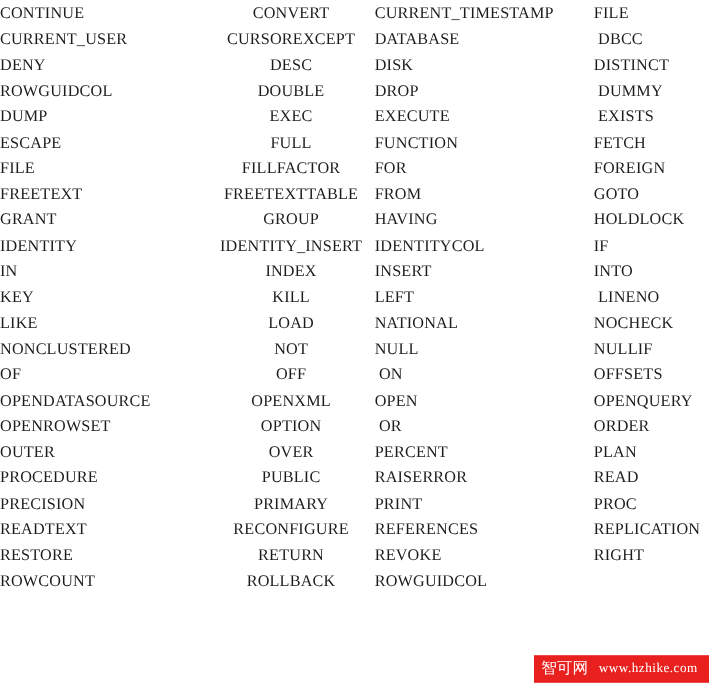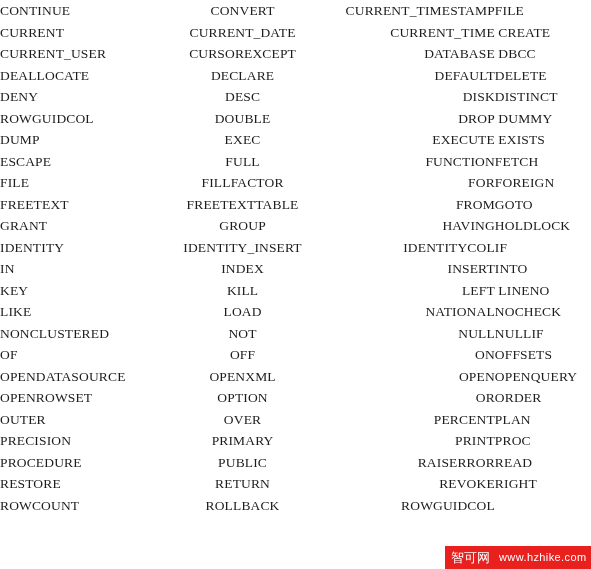--- a/index.html
+++ b/index.html
@@ -32,21 +32,21 @@
     line-height: 21.5px;
     padding: 0;
     margin: 0;
     vertical-align: middle;
     white-space: pre;
     letter-spacing: 0.15px;
     color: #1c1c1c;
   }
   td.col-0 { width: 160px; padding-left: 44px; }
   td.col-1 { width: 129px; padding-left: 0px; text-align: center; }
-  td.col-2 { width: 169px; padding-left: 0px; text-align: right; }
+  td.col-2 { width: 169px; padding-left: 0px; }
   td.col-3 { width: 89px; padding-left: 0px; }
 
   #watermark {
     position: absolute;
     left: 445px;
     top: 546px;
     width: 146px;
     height: 23px;
     background: #e8201e;
     display: flex;
@@ -55,58 +55,46 @@
   }
   #watermark .wm-cn {
     font-family: "DejaVu Sans", sans-serif;
     font-size: 13px;
     color: #ffffff;
     padding-left: 6px;
     letter-spacing: 0px;
     line-height: 23px;
   }
   #watermark .wm-url {
-    font-family: Liberation Sans, sans-serif;
+    font-family: Liberation Serif, serif;
     font-size: 11px;
     color: #ffffff;
     padding-left: 9px;
     letter-spacing: 0.4px;
     line-height: 23px;
   }
 </style>
 </head>
 <body>
 
 <table id="keyword-table">
   <tbody>
       <tr>
         <td class="col-0">CONTINUE</td>
         <td class="col-1">CONVERT</td>
         <td class="col-2">CURRENT_TIMESTAMP</td>
         <td class="col-3">FILE</td>
       </tr>
       <tr>
-        <td class="col-0">CURRENT</td>
-        <td class="col-1">CURRENT_DATE</td>
-        <td class="col-2">CURRENT_TIME</td>
-        <td class="col-3"> CREATE</td>
-      </tr>
-      <tr>
         <td class="col-0">CURRENT_USER</td>
         <td class="col-1">CURSOREXCEPT</td>
         <td class="col-2">DATABASE</td>
         <td class="col-3"> DBCC</td>
       </tr>
       <tr>
-        <td class="col-0">DEALLOCATE</td>
-        <td class="col-1">DECLARE</td>
-        <td class="col-2">DEFAULT</td>
-        <td class="col-3">DELETE</td>
-      </tr>
-      <tr>
         <td class="col-0">DENY</td>
         <td class="col-1">DESC</td>
         <td class="col-2">DISK</td>
         <td class="col-3">DISTINCT</td>
       </tr>
       <tr>
         <td class="col-0">ROWGUIDCOL</td>
         <td class="col-1">DOUBLE</td>
         <td class="col-2">DROP</td>
         <td class="col-3"> DUMMY</td>
@@ -189,30 +177,36 @@
         <td class="col-2"> OR</td>
         <td class="col-3">ORDER</td>
       </tr>
       <tr>
         <td class="col-0">OUTER</td>
         <td class="col-1">OVER</td>
         <td class="col-2">PERCENT</td>
         <td class="col-3">PLAN</td>
       </tr>
       <tr>
+        <td class="col-0">PROCEDURE</td>
+        <td class="col-1">PUBLIC</td>
+        <td class="col-2">RAISERROR</td>
+        <td class="col-3">READ</td>
+      </tr>
+      <tr>
         <td class="col-0">PRECISION</td>
         <td class="col-1">PRIMARY</td>
         <td class="col-2">PRINT</td>
         <td class="col-3">PROC</td>
       </tr>
       <tr>
-        <td class="col-0">PROCEDURE</td>
-        <td class="col-1">PUBLIC</td>
-        <td class="col-2">RAISERROR</td>
-        <td class="col-3">READ</td>
+        <td class="col-0">READTEXT</td>
+        <td class="col-1">RECONFIGURE</td>
+        <td class="col-2">REFERENCES</td>
+        <td class="col-3">REPLICATION</td>
       </tr>
       <tr>
         <td class="col-0">RESTORE</td>
         <td class="col-1">RETURN</td>
         <td class="col-2">REVOKE</td>
         <td class="col-3">RIGHT</td>
       </tr>
       <tr>
         <td class="col-0">ROWCOUNT</td>
         <td class="col-1">ROLLBACK</td>

